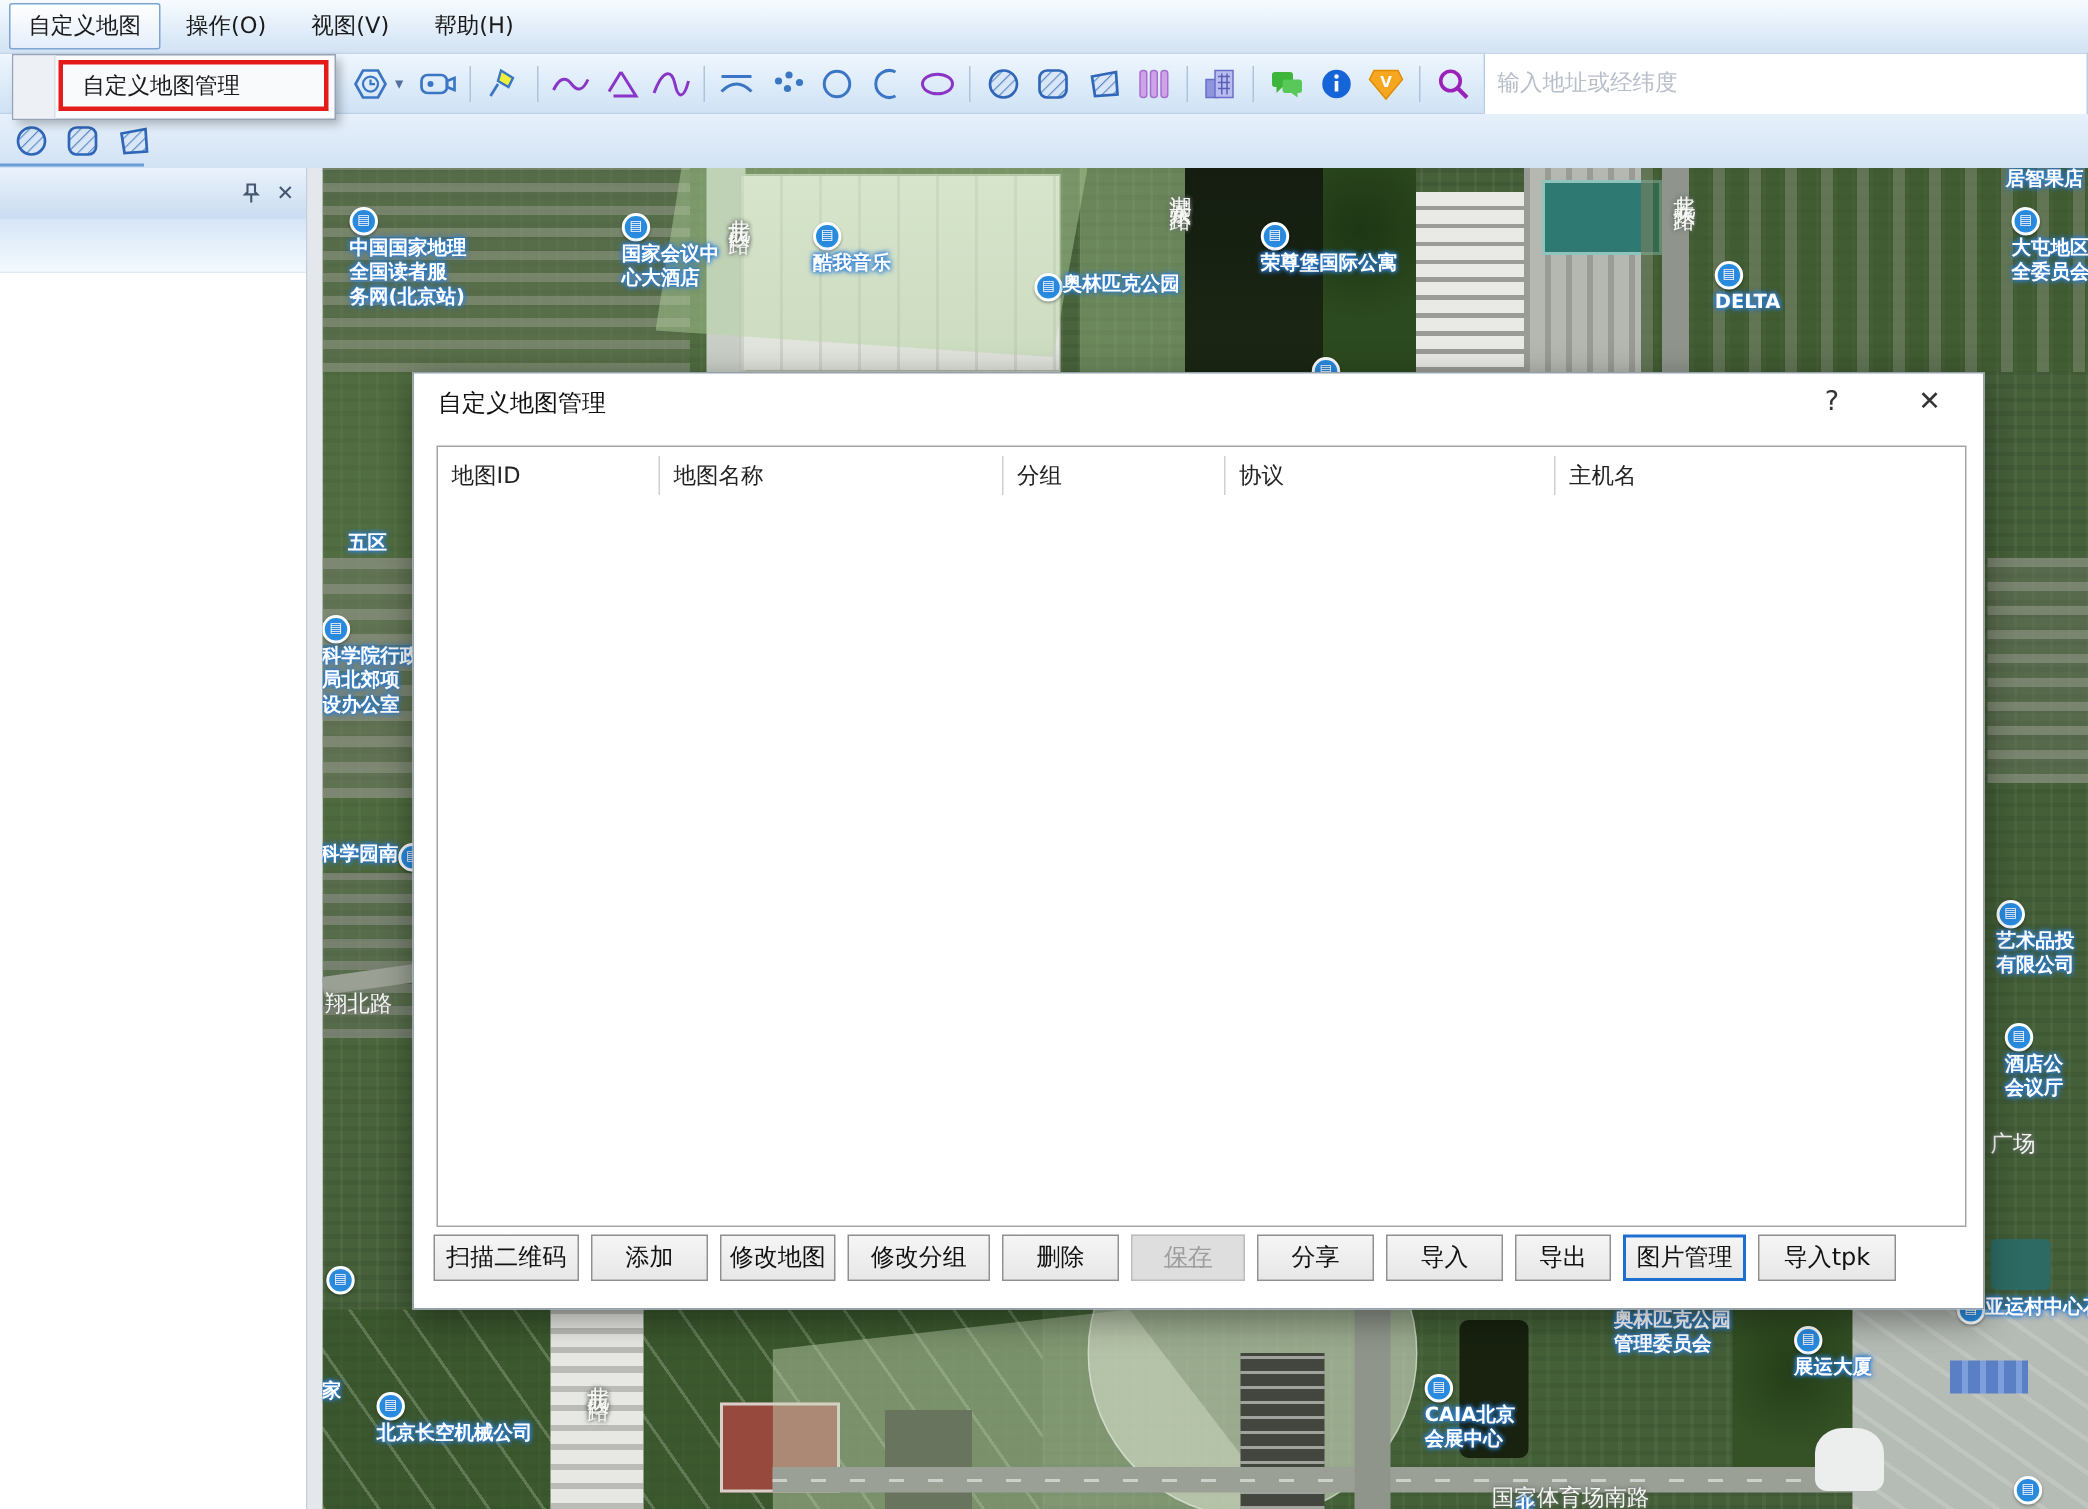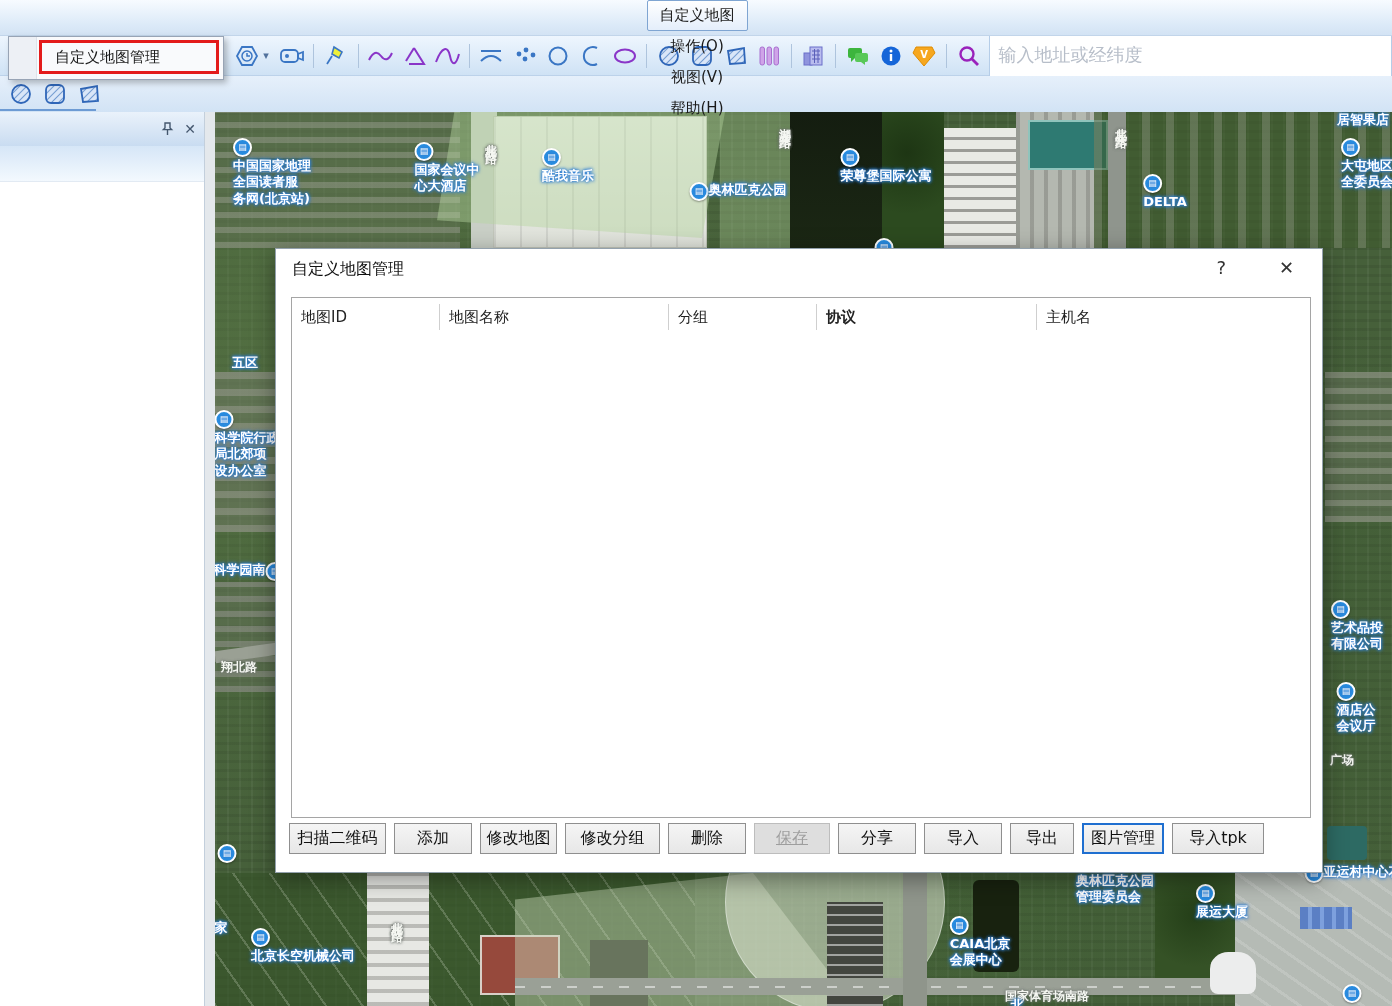--- a/index.html
+++ b/index.html
@@ -3,40 +3,40 @@
 <meta charset="utf-8">
 <style>
   * { margin:0; padding:0; box-sizing:border-box; }
   html,body { width:1392px; height:1006px; overflow:hidden; }
   body { font-family:"DejaVu Sans","Liberation Sans",sans-serif; font-size:15px; color:#1a1a1a; background:#fff; }
   #app { position:relative; width:1392px; height:1006px; overflow:hidden; background:#e9eef4; }
 
   
   .menubar { position:absolute; left:0; top:0; width:1392px; height:36px;
     background:linear-gradient(#f7fbff,#dcEAf8 70%,#d3e3f4); border-bottom:1px solid #c2d5ea;
-    display:flex; align-items:center; padding-left:6px; z-index:40;flex-direction:column; }
+    display:flex; align-items:center; padding-left:6px; z-index:40; }
   .menu-item { padding:5px 12px; margin-right:4px; border:1px solid transparent; border-radius:2px; cursor:default; }
   .menu-item.selected { border-color:#7fa5d2; background:linear-gradient(#ffffff,#e4eefb); }
 
   
   .dropdown { position:absolute; left:8px; top:36px; width:216px; height:44px; background:#f9fafc;
     border:1px solid #98a4b5; box-shadow:3px 3px 6px rgba(0,0,0,.25); z-index:50; }
   .dropdown .gutter { position:absolute; left:0; top:0; bottom:0; width:28px; background:#edf0f5; border-right:1px solid #dde2ea; }
   .dropdown .dd-item { position:absolute; left:46px; top:11px; }
   .dropdown .annotation { position:absolute; left:30px; top:3px; width:180px; height:34px; border:3px solid #e31b1b; }
 
   
   .toolbar { position:absolute; left:0; top:36px; width:1392px; height:40px;
     background:linear-gradient(#eef6fe,#cfe2f5); border-bottom:1px solid #bcd2ea;
     display:flex; align-items:center; z-index:30; padding-left:230px; }
   .tb-icon { width:28px; height:28px; display:flex; align-items:center; justify-content:center; margin:0 3px; }
   .tb-sep { width:1px; height:24px; background:#aec4dd; margin:0 5px; }
   .dd-arrow { color:#51719c; font-size:11px; width:12px; }
   .search-box { margin-left:4px; width:412px; height:48px; background:#fff; border:1px solid #b5cde8;
-    padding:0 8px; font-size:18px; color:#333; }
+    padding:0 8px; font-size:15px; color:#333; }
   .search-box::placeholder { color:#b7bec9; }
 
   
   .toolbar2 { position:absolute; left:0; top:76px; width:1392px; height:36px;
     background:linear-gradient(#e6f0fb,#d2e3f5); z-index:30; display:flex; align-items:center; padding-left:4px; }
   .toolbar2 .underline { position:absolute; left:0; top:33px; width:96px; height:2px; background:#6d9bd4; }
 
   
   .sidebar { position:absolute; left:0; top:112px; width:205px; height:894px; background:#ffffff;
     border-right:1px solid #c3cfdc; z-index:20; }
@@ -54,39 +54,39 @@
       radial-gradient(circle at 72% 62%, rgba(58,92,46,.5), transparent 46%),
       radial-gradient(circle at 40% 85%, rgba(70,105,55,.5), transparent 40%),
       repeating-linear-gradient(0deg, rgba(0,0,0,.07) 0 3px, transparent 3px 9px),
       repeating-linear-gradient(90deg, rgba(255,255,255,.05) 0 2px, transparent 2px 12px),
       #46603a; }
   .blk { position:absolute; }
   .map-label { position:absolute; text-align:left; line-height:1.25; white-space:nowrap; z-index:5;
     transform:translateX(-50%); pointer-events:none; }
   .map-label.poi { color:#fff; font-size:13px; font-weight:bold;
     text-shadow:0 0 3px #2f7fd6,0 0 3px #2f7fd6,0 0 4px #2f7fd6; }
-  .map-label.road { color:#f5f7f2; font-size:12px; font-weight:bold;
+  .map-label.road { color:#f5f7f2; font-size:15px; font-weight:normal;
     text-shadow:0 0 3px #6f7570,0 0 3px #6f7570; }
   .map-label.vertical { writing-mode:vertical-rl; transform:none; letter-spacing:3px; }
   .poi-ico { display:inline-flex; width:19px; height:19px; border-radius:50%; background:#2a8fe0;
     border:2px solid #fff; box-shadow:0 1px 2px rgba(0,0,0,.35); color:#fff; font-size:9px;
     align-items:center; justify-content:center; margin-bottom:1px; }
 
   
   .dialog { position:absolute; left:275px; top:248px; width:1048px; height:625px; background:#fff;
     border:1px solid #93a1ad; box-shadow:0 6px 22px rgba(0,0,0,.4); z-index:60; }
   .dlg-title { position:relative; height:40px; display:flex; align-items:center; padding-left:16px;
     font-size:16px; color:#111; }
   .dlg-help { position:absolute; right:96px; top:8px; font-size:18px; color:#333; cursor:pointer; }
   .dlg-close { position:absolute; right:28px; top:8px; font-size:18px; color:#333; cursor:pointer; }
   .dlg-table { position:absolute; left:15px; top:48px; width:1020px; height:521px; border:1px solid #a5a5a5; background:#fff; }
   .dlg-thead { display:flex; height:38px; align-items:center; }
   .dlg-th { padding-left:9px; font-size:15px; color:#222; height:26px; line-height:26px; border-right:1px solid #cfcfcf; }
   .dlg-th:nth-child(1){ width:148px; } .dlg-th:nth-child(2){ width:229px; }
-  .dlg-th:nth-child(3){ width:148px; } .dlg-th:nth-child(4){ width:220px;font-weight:bold; }
+  .dlg-th:nth-child(3){ width:148px; } .dlg-th:nth-child(4){ width:220px; }
   .dlg-th:nth-child(5){ width:273px; border-right:none; }
   .dlg-buttons { position:absolute; left:13px; top:574px; width:1022px; display:flex; gap:8px; }
   .btn { height:31px; background:linear-gradient(#f5f5f5,#e7e7e7); border:1px solid #8f8f8f;
     font-size:16px; color:#111; display:flex; align-items:center; justify-content:center;
     font-family:inherit; cursor:pointer; }
   .btn.disabled { background:#dedede; border-color:#bdbdbd; color:#9e9e9e;text-decoration:underline; }
   .btn.focused { border:2px solid #1f6fd0; }
   .b0{width:97px}.b1{width:78px}.b2{width:77px}.b3{width:95px}.b4{width:78px}.b5{width:76px}
   .b6{width:78px}.b7{width:78px}.b8{width:64px}.b9{width:82px}.b10{width:92px}
 

